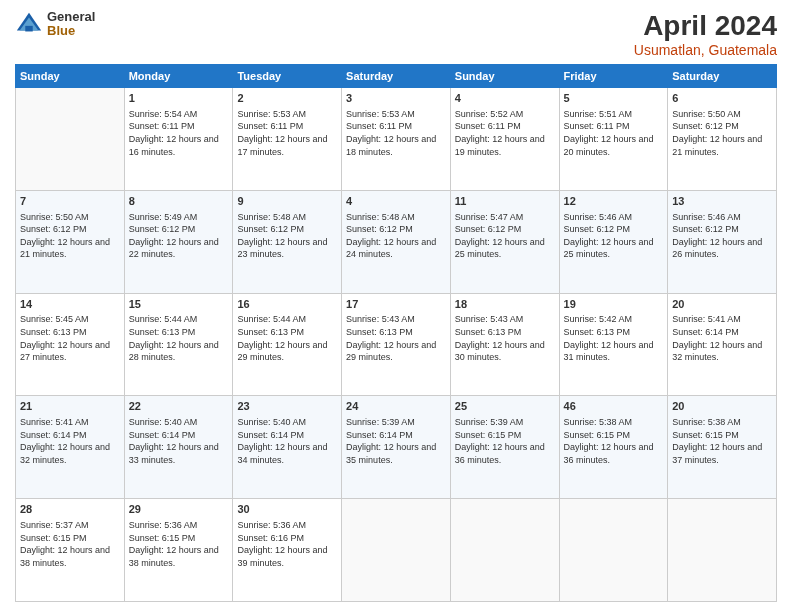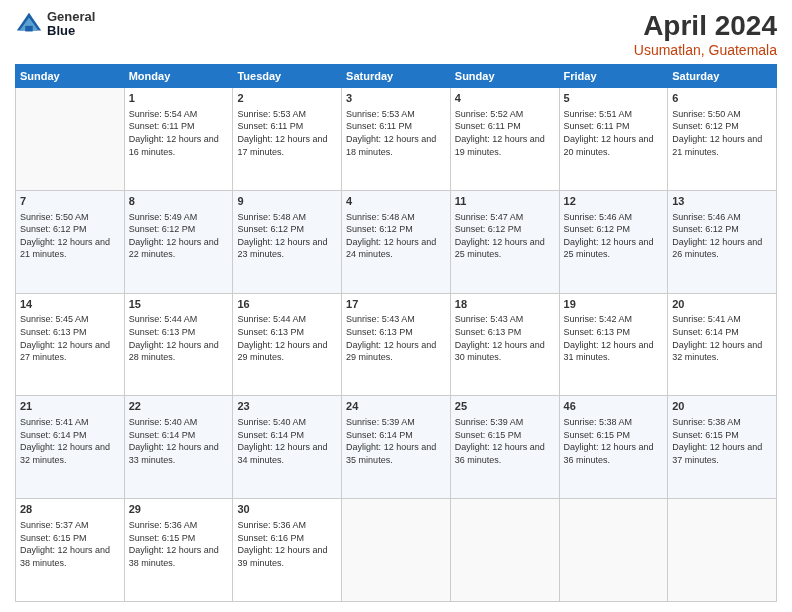--- a/index.html
+++ b/index.html
@@ -29,21 +29,21 @@
       gap: 4px;
     }
     .logo-text {
       display: flex;
       flex-direction: column;
       font-size: 13px;
       font-weight: bold;
       line-height: 1.1;
     }
     .logo-general { color: #333; }
-    .logo-blue { color: #0f172a; }
+    .logo-blue { color: #a16207; }
     .logo-icon {
       width: 28px;
       height: 28px;
     }
     .title-block {
       text-align: right;
     }
     .main-title {
       font-size: 28px;
       font-weight: bold;

